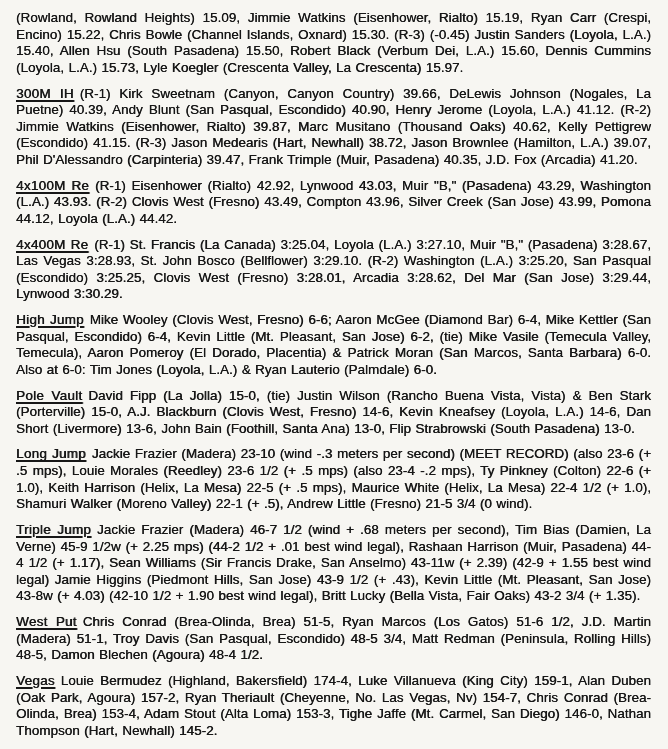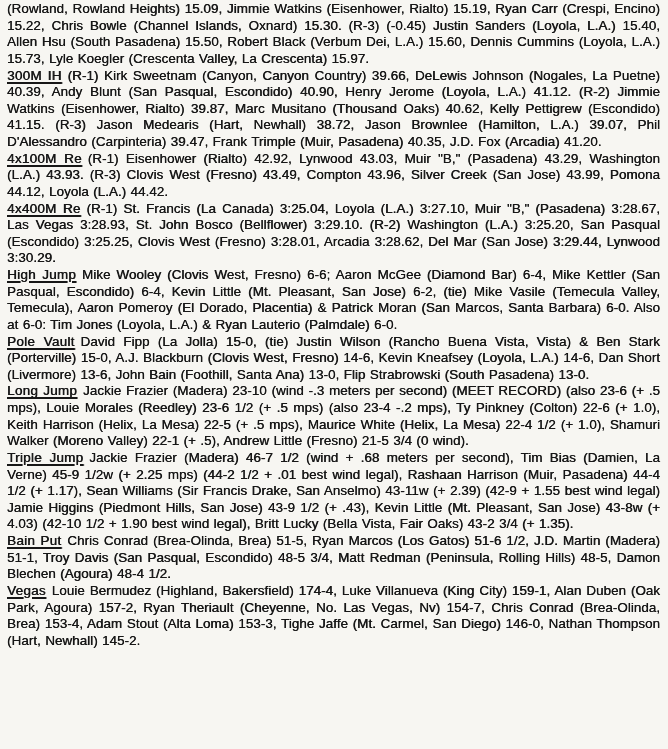--- a/index.html
+++ b/index.html
@@ -20,21 +20,21 @@
     font-family: "Liberation Sans", "DejaVu Sans", sans-serif;
     font-size: 13.4px;
     line-height: 16.62px;
     color: #171717;
     text-align: justify;
     letter-spacing: 0.05px;
     word-spacing: 0.6px;
     text-shadow: 0.35px 0 0 currentColor; 
   }
   .para {
-    margin: 0;
+    margin: 9px;
     padding: 0;
   }
   .heading {
     font-weight: normal;
     text-decoration: underline;
     text-underline-offset: 2px;
     text-decoration-thickness: 1.5px;
     letter-spacing: 0.3px;
     margin-right: 6px;
     text-shadow: 0.6px 0 0 currentColor;
@@ -45,30 +45,30 @@
 </style>
 </head>
 <body>
 
 <div class="page">
 
   <p class="para"><span class="heading"></span><span>(Rowland, Rowland Heights) 15.09, Jimmie Watkins (Eisenhower, Rialto) 15.19, Ryan Carr (Crespi, Encino) 15.22, Chris Bowle (Channel Islands, Oxnard) 15.30. (R-3) (-0.45) Justin Sanders (Loyola, L.A.) 15.40, Allen Hsu (South Pasadena) 15.50, Robert Black (Verbum Dei, L.A.) 15.60, Dennis Cummins (Loyola, L.A.) 15.73, Lyle Koegler (Crescenta Valley, La Crescenta) 15.97.</span></p>
 
   <p class="para"><span class="heading">300M IH</span><span>(R-1) Kirk Sweetnam (Canyon, Canyon Country) 39.66, DeLewis Johnson (Nogales, La Puetne) 40.39, Andy Blunt (San Pasqual, Escondido) 40.90, Henry Jerome (Loyola, L.A.) 41.12. (R-2) Jimmie Watkins (Eisenhower, Rialto) 39.87, Marc Musitano (Thousand Oaks) 40.62, Kelly Pettigrew (Escondido) 41.15. (R-3) Jason Medearis (Hart, Newhall) 38.72, Jason Brownlee (Hamilton, L.A.) 39.07, Phil D'Alessandro (Carpinteria) 39.47, Frank Trimple (Muir, Pasadena) 40.35, J.D. Fox (Arcadia) 41.20.</span></p>
 
-  <p class="para"><span class="heading">4x100M Re</span><span>(R-1) Eisenhower (Rialto) 42.92, Lynwood 43.03, Muir "B," (Pasadena) 43.29, Washington (L.A.) 43.93. (R-3) Clovis West (Fresno) 43.49, Compton 43.96, Silver Creek (San Jose) 43.99, Pomona 44.12, Loyola (L.A.) 44.42.</span></p>
+  <p class="para"><span class="heading">4x100M Re</span><span>(R-1) Eisenhower (Rialto) 42.92, Lynwood 43.03, Muir "B," (Pasadena) 43.29, Washington (L.A.) 43.93. (R-2) Clovis West (Fresno) 43.49, Compton 43.96, Silver Creek (San Jose) 43.99, Pomona 44.12, Loyola (L.A.) 44.42.</span></p>
 
   <p class="para"><span class="heading">4x400M Re</span><span>(R-1) St. Francis (La Canada) 3:25.04, Loyola (L.A.) 3:27.10, Muir "B," (Pasadena) 3:28.67, Las Vegas 3:28.93, St. John Bosco (Bellflower) 3:29.10. (R-2) Washington (L.A.) 3:25.20, San Pasqual (Escondido) 3:25.25, Clovis West (Fresno) 3:28.01, Arcadia 3:28.62, Del Mar (San Jose) 3:29.44, Lynwood 3:30.29.</span></p>
 
 
   <p class="para"><span class="heading">High Jump</span><span>Mike Wooley (Clovis West, Fresno) 6-6; Aaron McGee (Diamond Bar) 6-4, Mike Kettler (San Pasqual, Escondido) 6-4, Kevin Little (Mt. Pleasant, San Jose) 6-2, (tie) Mike Vasile (Temecula Valley, Temecula), Aaron Pomeroy (El Dorado, Placentia) &amp; Patrick Moran (San Marcos, Santa Barbara) 6-0.  Also at 6-0: Tim Jones (Loyola, L.A.) &amp; Ryan Lauterio (Palmdale) 6-0.</span></p>
 
   <p class="para"><span class="heading">Pole Vault</span><span>David Fipp (La Jolla) 15-0, (tie) Justin Wilson (Rancho Buena Vista, Vista) &amp; Ben Stark (Porterville) 15-0, A.J. Blackburn (Clovis West, Fresno) 14-6, Kevin Kneafsey (Loyola, L.A.) 14-6, Dan Short (Livermore) 13-6, John Bain (Foothill, Santa Ana) 13-0, Flip Strabrowski (South Pasadena) 13-0.</span></p>
 
   <p class="para"><span class="heading">Long Jump</span><span>Jackie Frazier (Madera) 23-10 (wind -.3 meters per second) (MEET RECORD) (also 23-6 (+ .5 mps), Louie Morales (Reedley) 23-6 1/2 (+ .5 mps) (also 23-4 -.2 mps), Ty Pinkney (Colton) 22-6 (+ 1.0), Keith Harrison (Helix, La Mesa) 22-5 (+ .5 mps), Maurice White (Helix, La Mesa) 22-4 1/2 (+ 1.0), Shamuri Walker (Moreno Valley) 22-1 (+ .5), Andrew Little (Fresno) 21-5 3/4 (0 wind).</span></p>
 
   <p class="para"><span class="heading">Triple Jump</span><span>Jackie Frazier (Madera) 46-7 1/2 (wind + .68 meters per second), Tim Bias (Damien, La Verne) 45-9 1/2w  (+ 2.25 mps) (44-2 1/2 + .01 best wind legal), Rashaan Harrison (Muir, Pasadena) 44-4 1/2 (+ 1.17), Sean Williams (Sir Francis Drake, San Anselmo) 43-11w (+ 2.39) (42-9 + 1.55 best wind legal) Jamie Higgins (Piedmont Hills, San Jose) 43-9 1/2 (+ .43), Kevin Little (Mt. Pleasant, San Jose) 43-8w (+ 4.03) (42-10 1/2 + 1.90 best wind legal), Britt Lucky (Bella Vista, Fair Oaks) 43-2 3/4 (+ 1.35).</span></p>
 
-  <p class="para"><span class="heading">Bain Put</span><span>Chris Conrad (Brea-Olinda, Brea) 51-5, Ryan Marcos (Los Gatos) 51-6 1/2, J.D. Martin (Madera) 51-1, Troy Davis (San Pasqual, Escondido) 48-5 3/4, Matt Redman (Peninsula, Rolling Hills) 48-5, Damon Blechen (Agoura) 48-4 1/2.</span></p>
+  <p class="para"><span class="heading">West Put</span><span>Chris Conrad (Brea-Olinda, Brea) 51-5, Ryan Marcos (Los Gatos) 51-6 1/2, J.D. Martin (Madera) 51-1, Troy Davis (San Pasqual, Escondido) 48-5 3/4, Matt Redman (Peninsula, Rolling Hills) 48-5, Damon Blechen (Agoura) 48-4 1/2.</span></p>
 
   <p class="para"><span class="heading">Vegas</span><span>Louie Bermudez (Highland, Bakersfield) 174-4, Luke Villanueva (King City) 159-1, Alan Duben (Oak Park, Agoura) 157-2, Ryan Theriault (Cheyenne, No. Las Vegas, Nv) 154-7, Chris Conrad (Brea-Olinda, Brea) 153-4, Adam Stout (Alta Loma) 153-3, Tighe Jaffe (Mt. Carmel, San Diego) 146-0, Nathan Thompson (Hart, Newhall) 145-2.</span></p>
 
 </div>
 
 </body></html>

